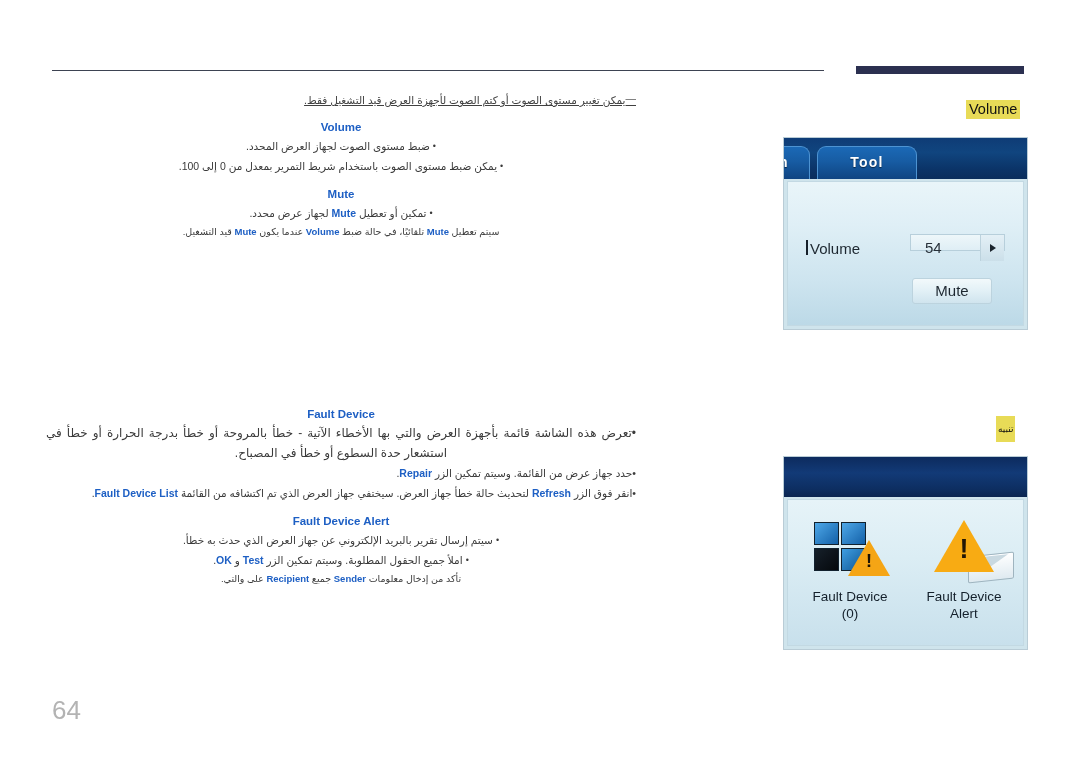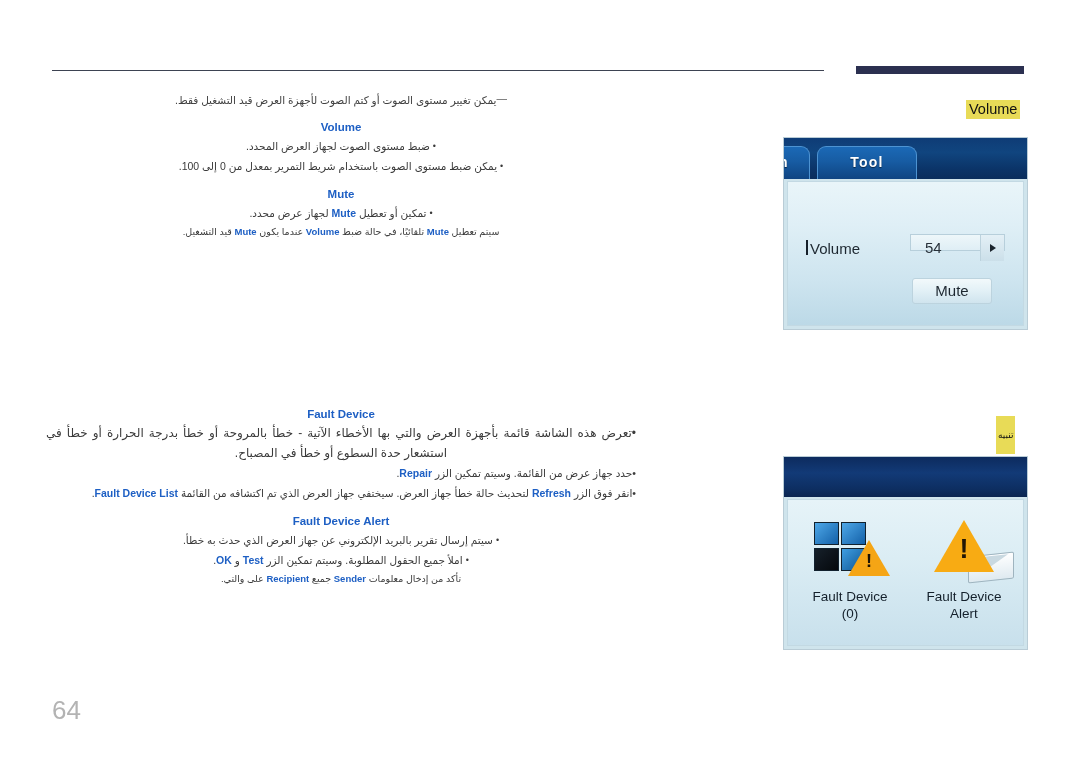--- a/index.html
+++ b/index.html
@@ -41,23 +41,23 @@
     width: 590px;
     direction: rtl;
     text-align: right;
   }
 
   .note-line {
     font-size: 10.5px;
     color: #404040;
     line-height: 17px;
     letter-spacing: .2px;
-    text-align: center;
     position: relative;
     white-space: nowrap;
+    text-decoration: underline;
   }
   .note-line .dash {
     color: #5b5b5b;
     font-size: 10.5px;
     vertical-align: 2px;
   }
 
   .sec-head {
     color: #1d5fc4;
     font-size: 11.5px;
@@ -129,21 +129,21 @@
     white-space: nowrap;
   }
   #fig-tag-volume {
     left: 966px; top: 100px;
     direction: ltr;
     font-size: 14.5px;
   }
   #fig-tag-alert {
     left: 996px; top: 416px;
     font-size: 9px;
-    padding: 13px 2px;
+    padding: 7px 2px;
     line-height: 12px;
   }
 
   .shot {
     position: absolute;
     overflow: hidden;
     background: #cfe4ec;
   }
 
   

